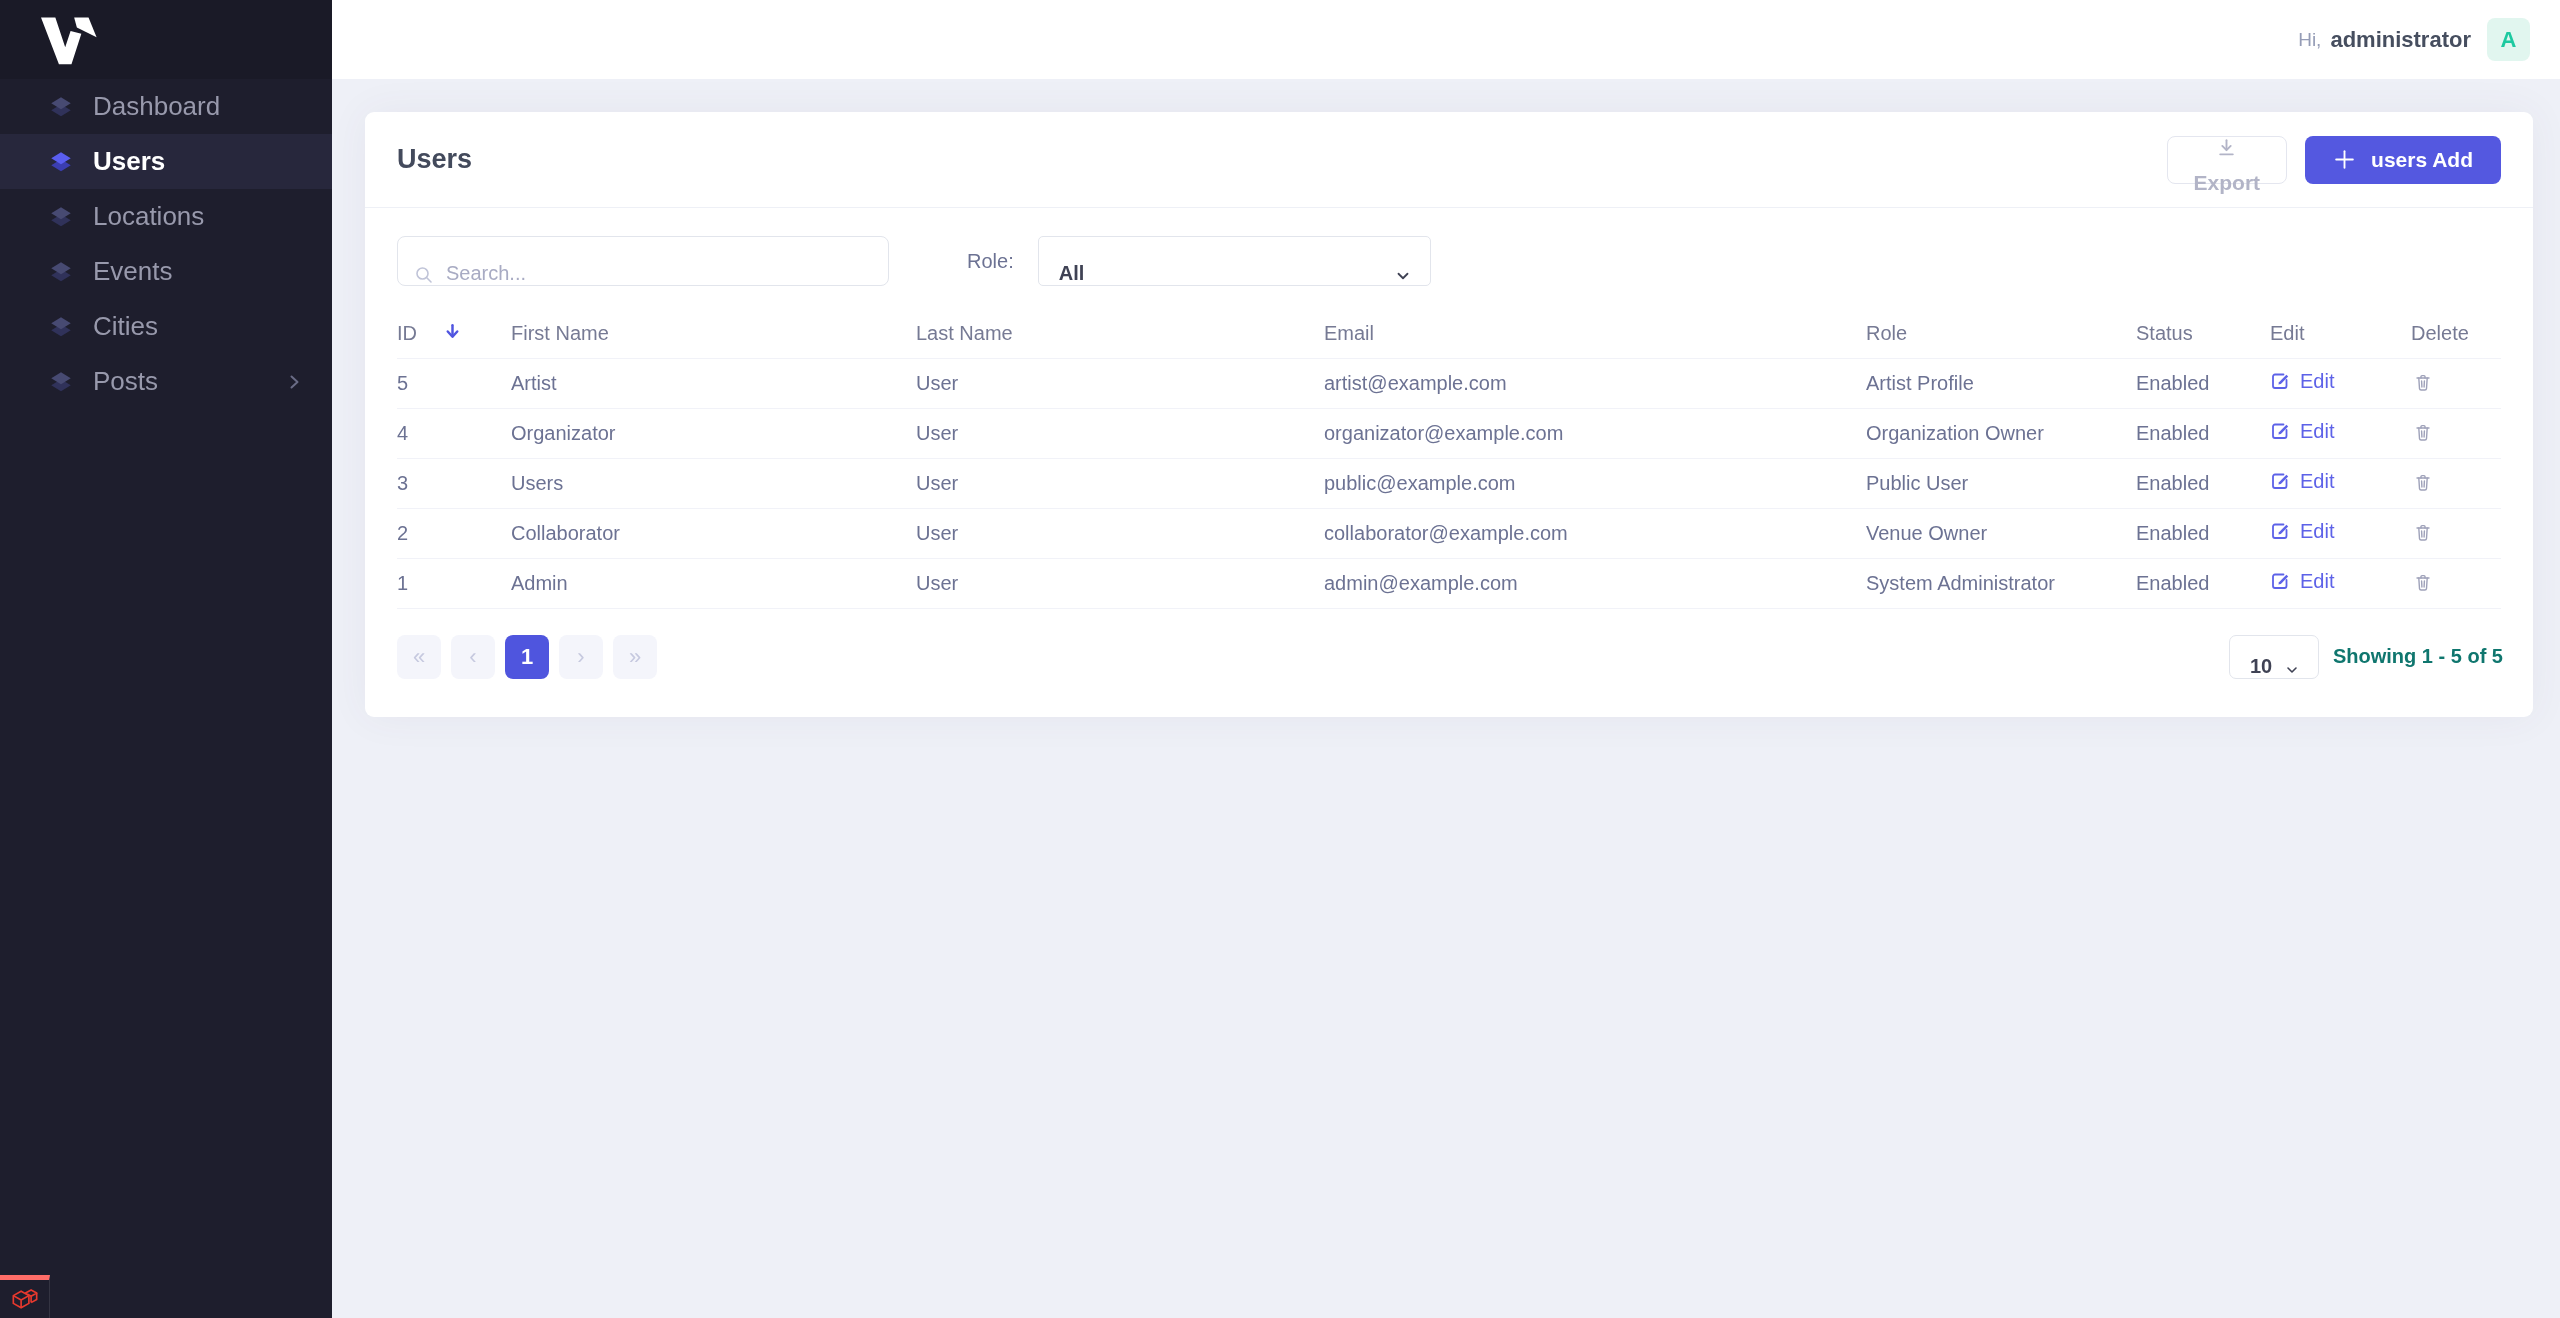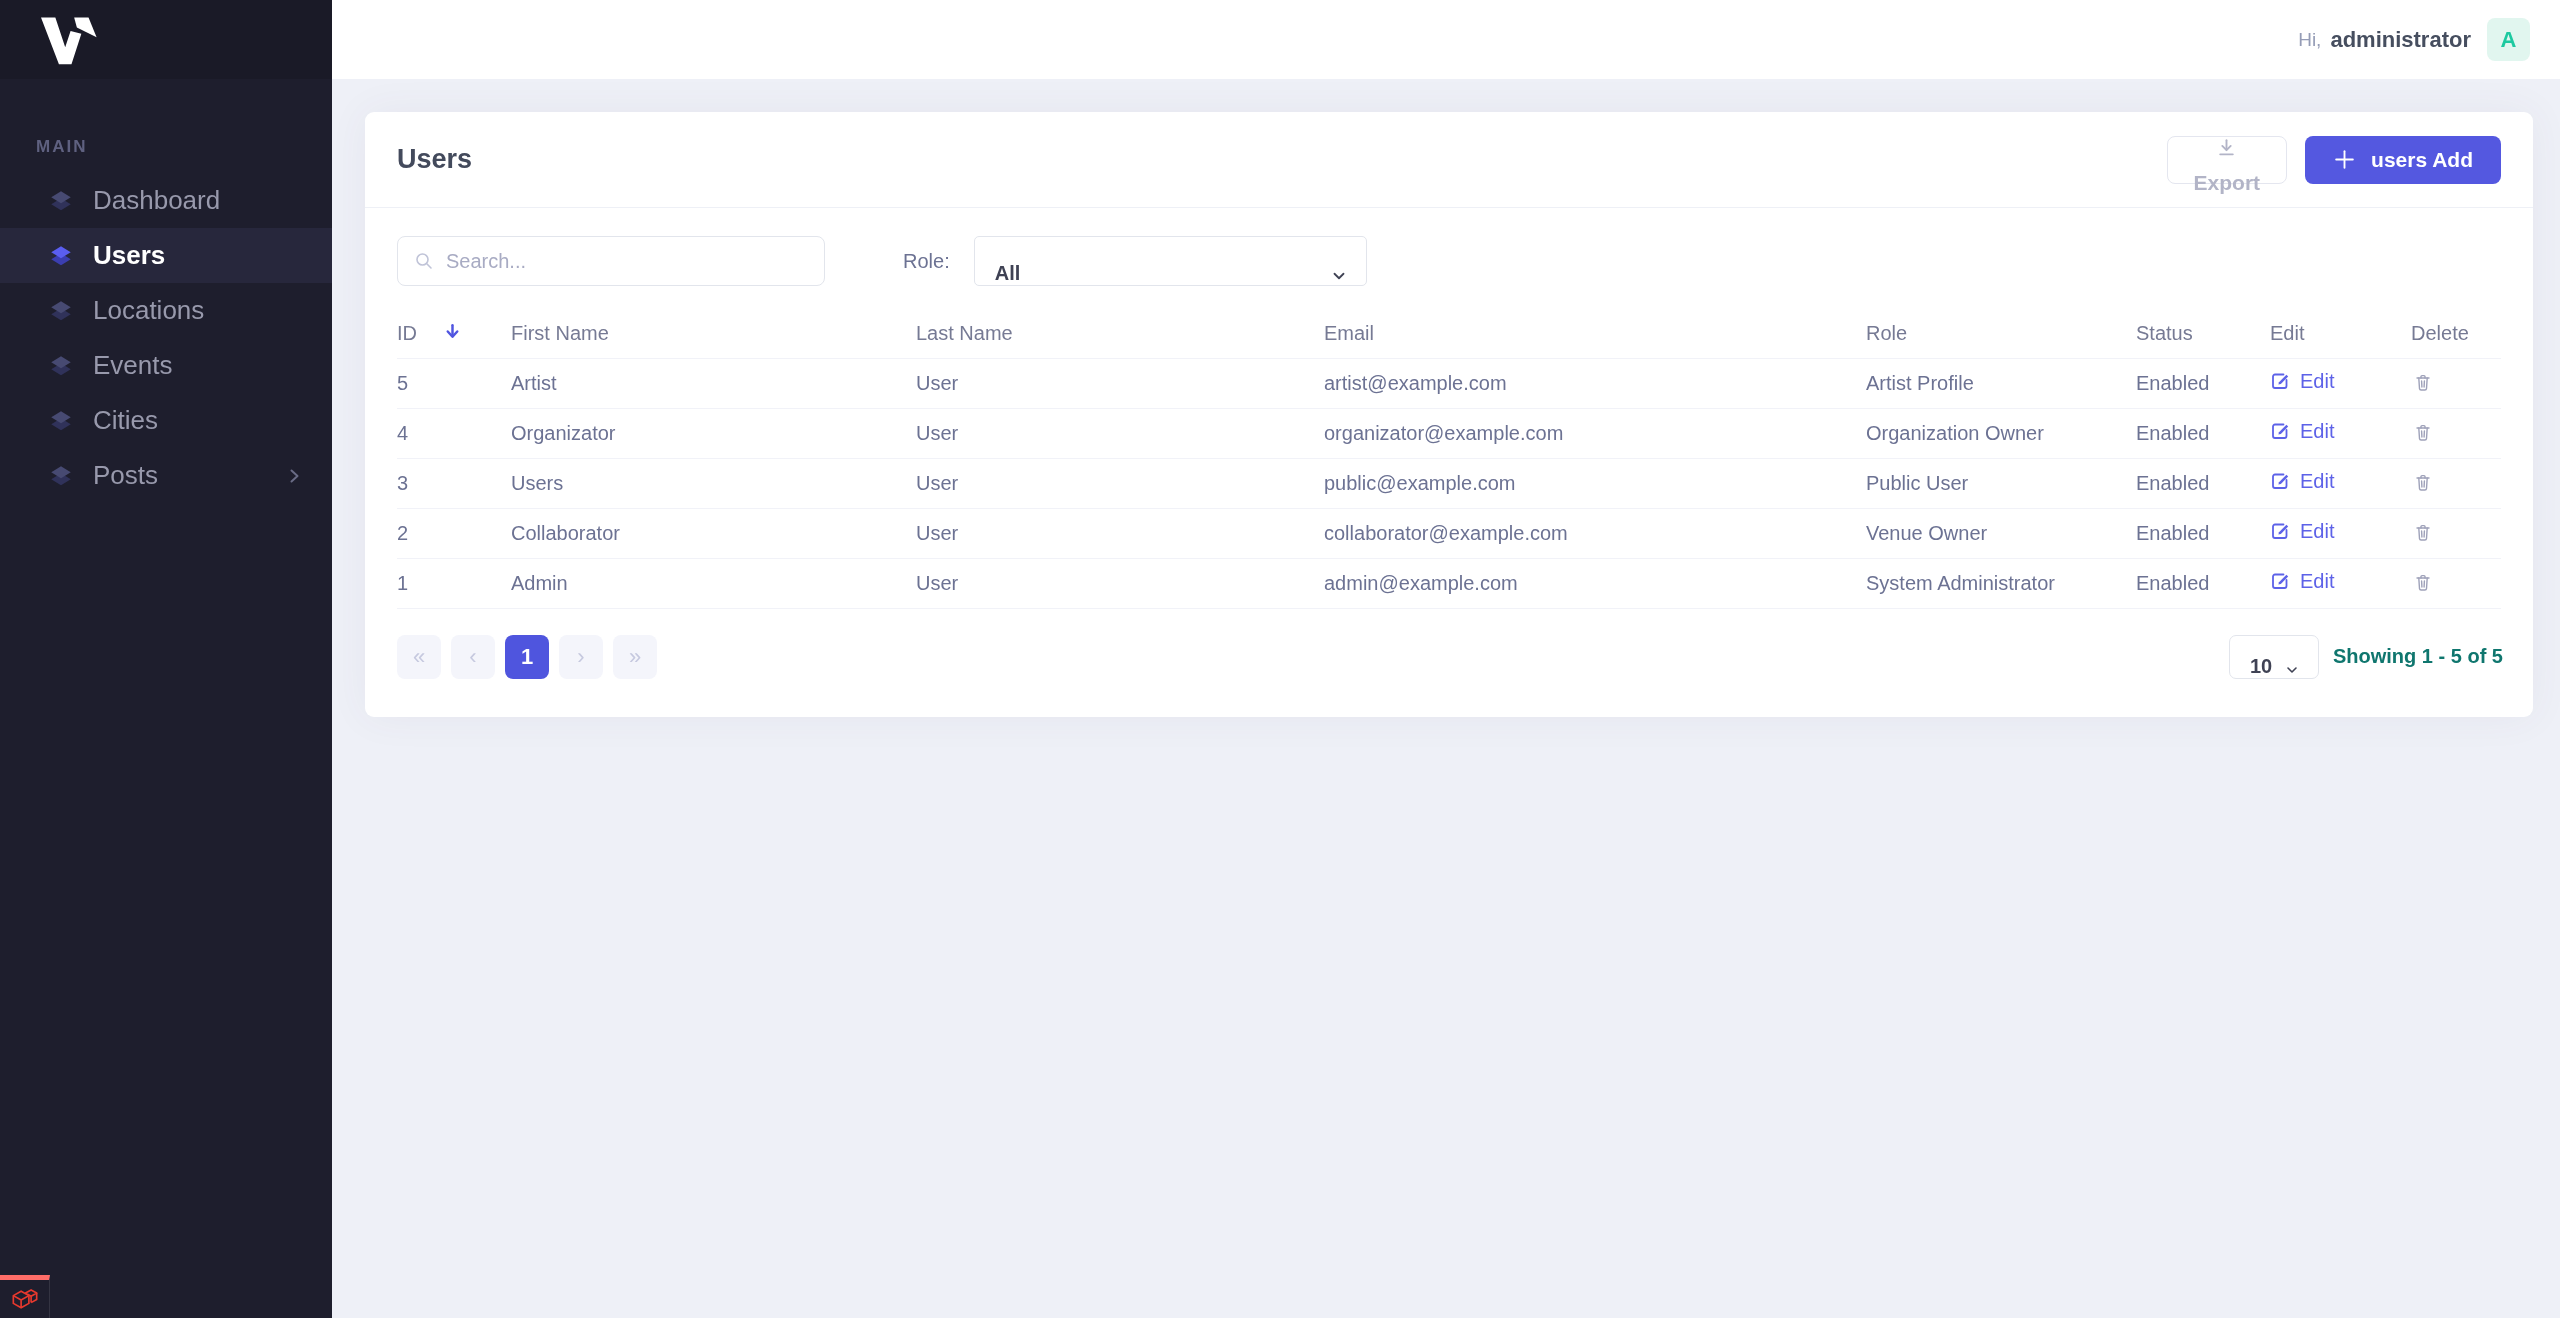--- a/index.html
+++ b/index.html
@@ -37,21 +37,21 @@
   .card-header { height:96px; display:flex; align-items:center; justify-content:space-between;
     padding:0 32px; border-bottom:1px solid #eef0f6; }
   .card-title { font-size:27px; font-weight:700; color:#434a5c; }
   .actions { display:flex; align-items:center; gap:18px; }
   .btn { display:flex; align-items:center; height:48px; border-radius:8px; font-size:21px; cursor:pointer; border:none; font-family:inherit; }
   .btn-export { background:#ffffff; border:1px solid #e4e6ef; color:#b2b4c7; font-weight:600; padding:0 26px; gap:13px;flex-direction:column; }
   .btn-add { background:#5458e0; color:#ffffff; font-weight:600; padding:0 28px; gap:15px; }
 
   
   .filters { display:flex; align-items:center; padding:28px 32px 24px; }
-  .search-box { display:flex; align-items:center; width:428px; height:50px; border:1px solid #e2e5ec; border-radius:8px; background:#fff; }
+  .search-box { display:flex; align-items:flex-end; width:492px; height:50px; border:1px solid #e2e5ec; border-radius:8px; background:#fff; }
   .search-box svg { margin:0 12px 0 16px; flex:0 0 auto; }
   .search-box input { border:none; outline:none; flex:1; font-size:20px; font-family:inherit; color:#464e5f; background:transparent; }
   .search-box input::placeholder { color:#a8abc3; }
   .role-wrap { display:flex; align-items:center; margin-left:78px; gap:24px; }
   .role-label { font-size:20px; color:#6c7293; }
   .select { display:flex; align-items:flex-end; justify-content:space-between; border:1px solid #e2e5ec; border-radius:5px;
     background:#fff; cursor:pointer; padding:0 18px 0 20px; }
   .select .val { font-size:20px; font-weight:700; color:#3f4254; }
   .select-role { width:393px; height:50px; }
   .select-size { width:90px; height:44px; border-radius:7px; }
@@ -82,21 +82,20 @@
   <aside class="sidebar">
     <div class="brand">
       <span style="display:flex;">
         <svg width="72" height="52" viewBox="0 0 74 58">
           <path d="M8 4 L24 4 L35 37 L41 19 L53 22 L42 56 L28 56 Z" fill="#ffffff"></path>
           <path d="M45 4 L61 4 L70 26 L48 15 Z" fill="#ffffff"></path>
         </svg>
       </span>
     </div>
 
-    <div class="section-label">MAIN</div>
 
     <nav>
       <a class="nav-item">
         <span class="diamond">
           <svg width="26" height="26" viewBox="0 0 24 24">
               <polygon points="12,9.5 21,15 12,20.5 3,15" fill="#30325a"></polygon>
               <polygon points="12,3 21,8.5 12,14 3,8.5" fill="#474a72"></polygon>
             </svg>
         </span>
         <span class="lbl">Dashboard</span>

